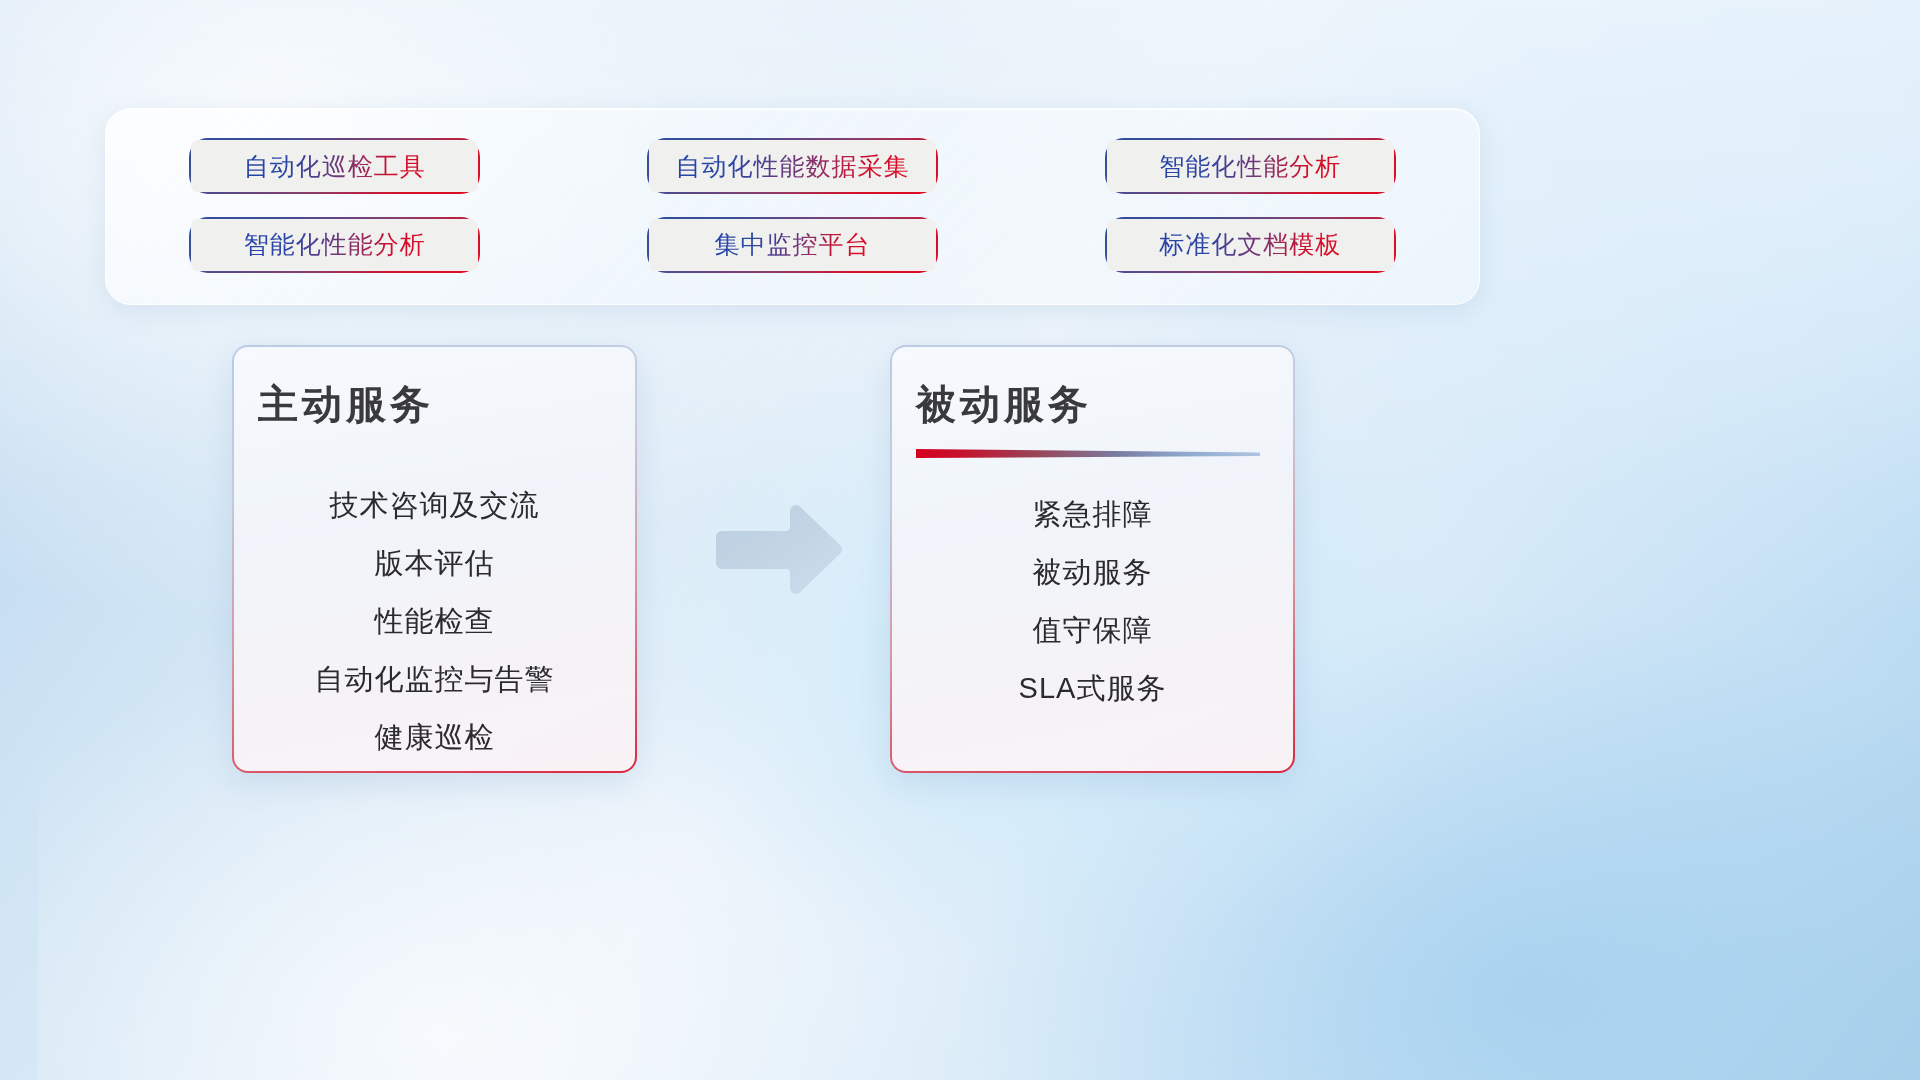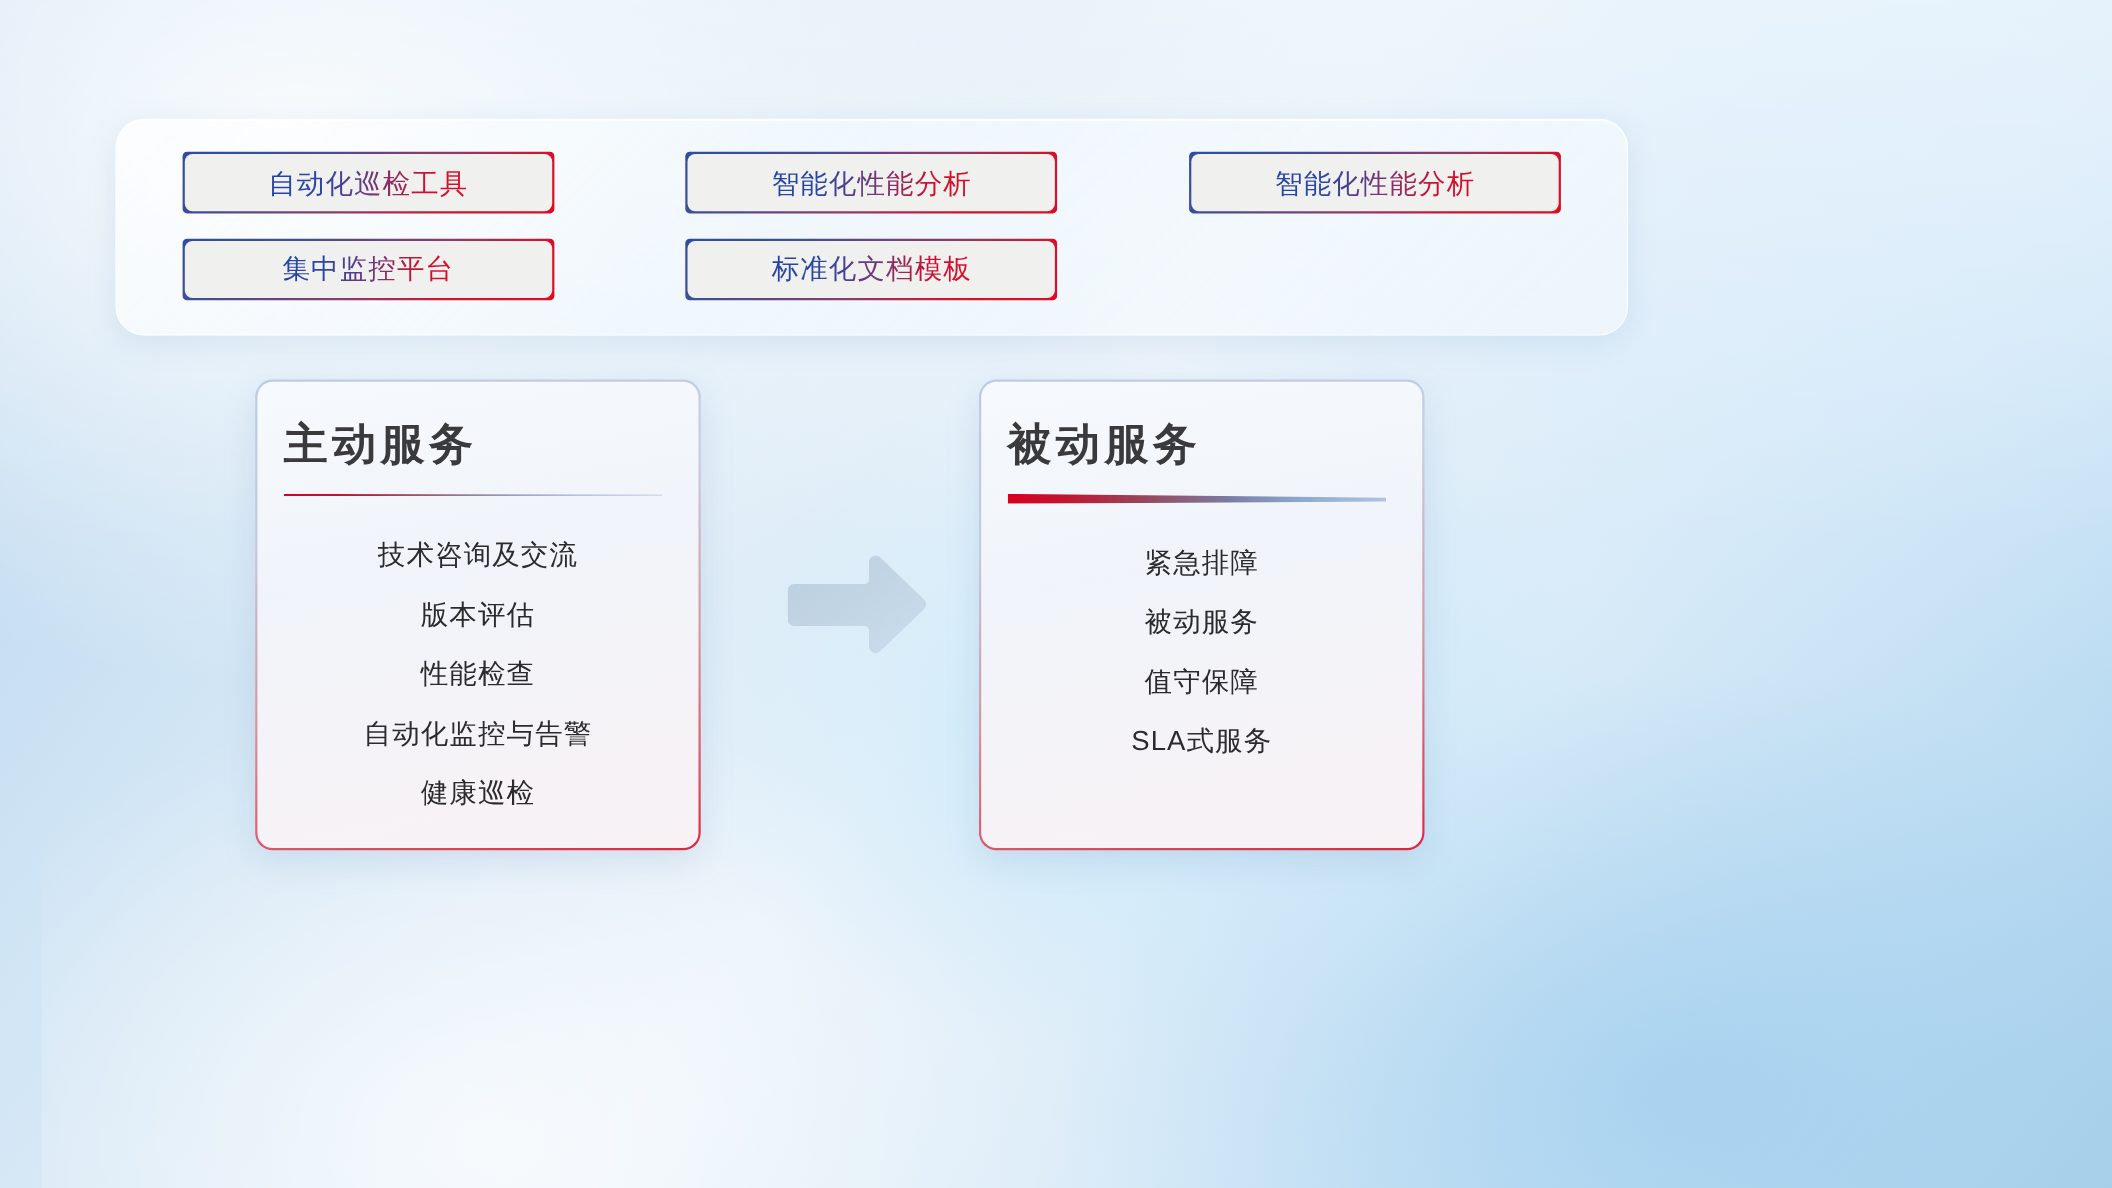--- a/index.html
+++ b/index.html
@@ -41,22 +41,22 @@
     grid-auto-rows:1fr;
     align-items:center;
     justify-items:center;
     padding:18px 0 20px 0;
     box-sizing:border-box;
   }
 
   
   .tag{
     position:relative;
-    width:338px;height:56px;
-    border-radius:4px;
+    width:291px;height:56px;
+    border-radius:19px;
     padding:2px;
     background:linear-gradient(150deg,#2f4d9e 0%, #3f4f96 24%, #8c3c6a 56%, #d5122b 78%, #e00b24 100%);
     box-sizing:border-box;
   }
   .tag-inner{
     width:100%;height:100%;
     border-radius:7px;
     background:#f0f0ef;
     display:flex;align-items:center;justify-content:center;
     box-sizing:border-box;
@@ -103,21 +103,21 @@
     position:absolute;left:0;top:0;width:100%;height:100%;
     background:linear-gradient(90deg,#d7001f 0%,#c4132f 14%,#9a4256 34%,#7b7ba0 58%,#8fa9cf 78%,#aec4e0 100%);
     clip-path:polygon(0 0, 100% 38%, 100% 78%, 0 100%);
   }
   .card-list{
     margin-top:18px;width:100%;
     display:flex;flex-direction:column;align-items:center;
     gap:0;
   }
   .card-list .item{
-    font-size:25px;color:#2b2b2d;letter-spacing:1px;
+    font-size:29px;color:#2b2b2d;letter-spacing:1px;
     line-height:1;
     padding:14px 0 15px 0;
     white-space:nowrap;
   }
 
   
   #arrow{
     position:absolute;left:716px;top:497px;width:134px;height:106px;
   }
   #arrow svg{display:block;width:100%;height:100%;}
@@ -138,20 +138,25 @@
 <div id="stage">
 
   <div id="banner">
 
     <div class="tag">
       <div class="tag-inner">
         <span class="tag-text">自动化巡检工具</span>
       </div>
     </div>
 
+    <div class="tag">
+      <div class="tag-inner">
+        <span class="tag-text">自动化性能数据采集</span>
+      </div>
+    </div>
 
     <div class="tag">
       <div class="tag-inner">
         <span class="tag-text">智能化性能分析</span>
       </div>
     </div>
 
     <div class="tag">
       <div class="tag-inner">
         <span class="tag-text">智能化性能分析</span>

